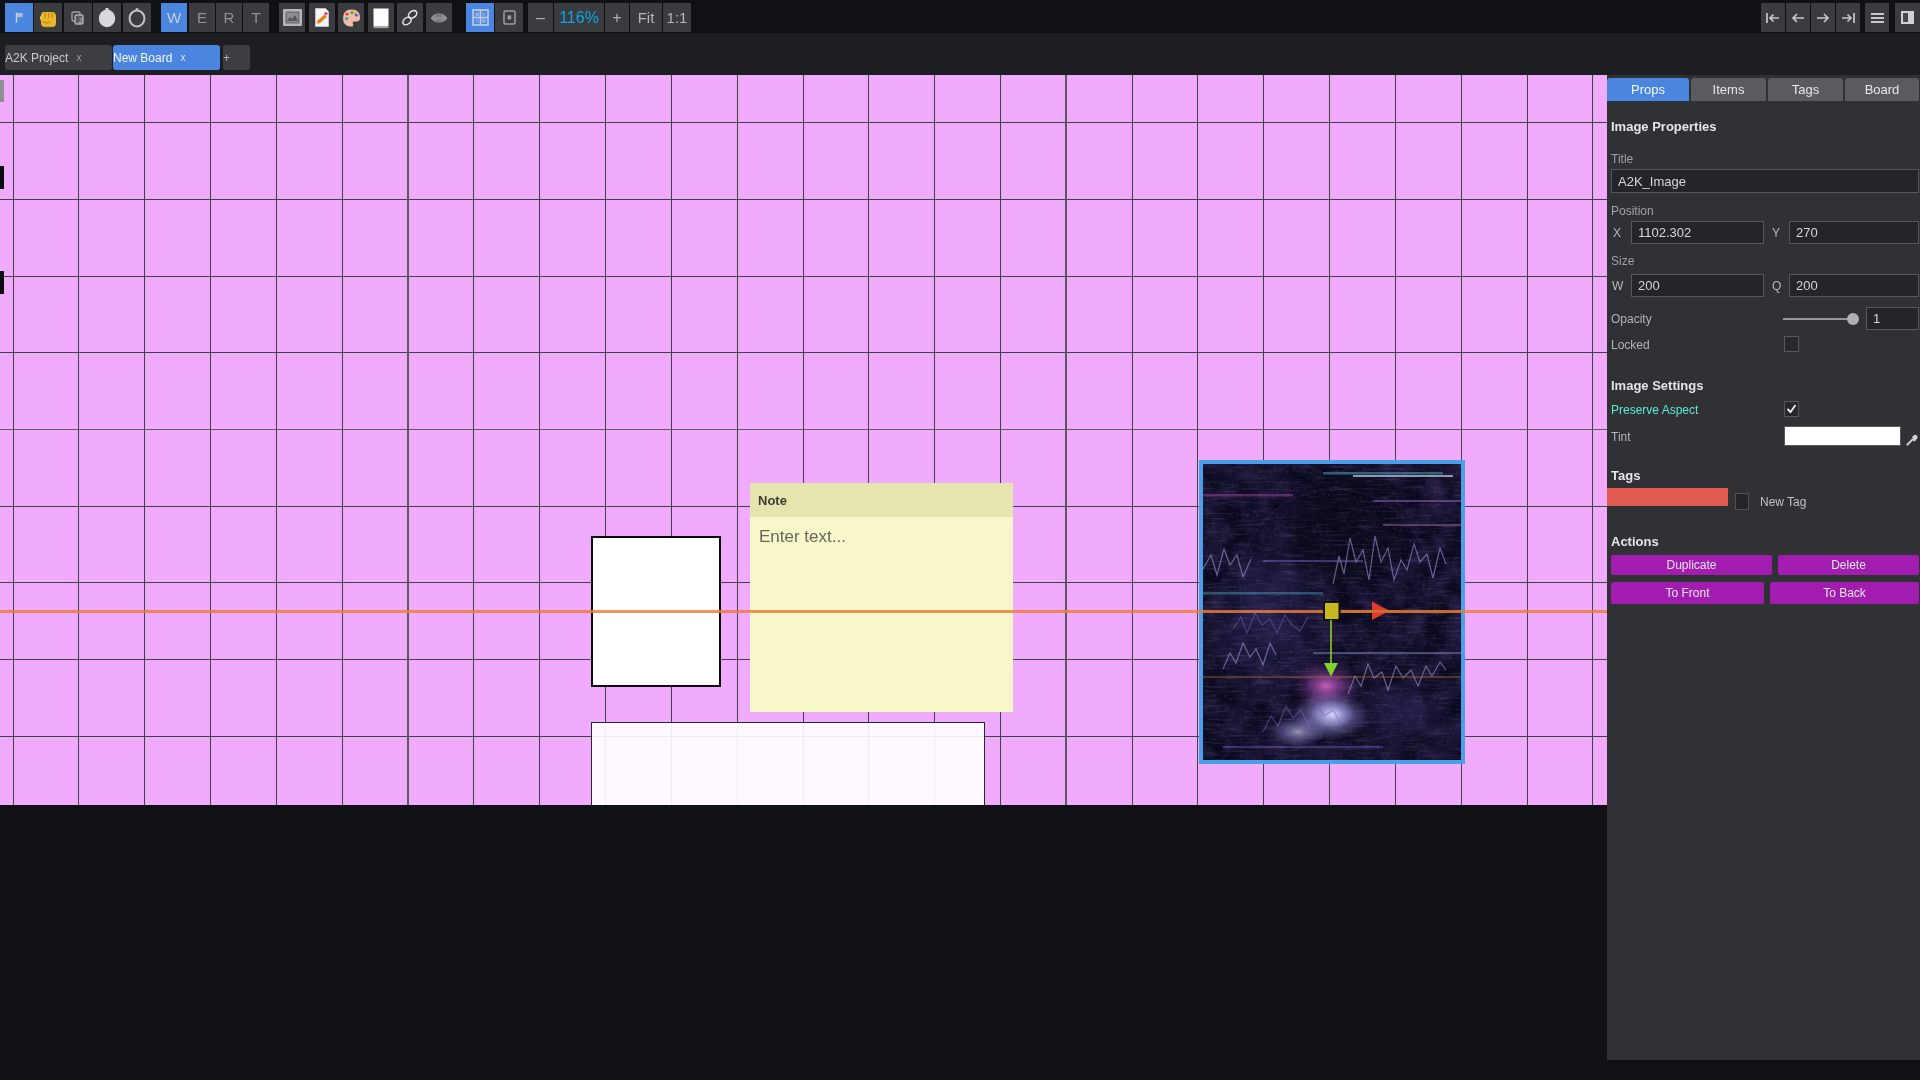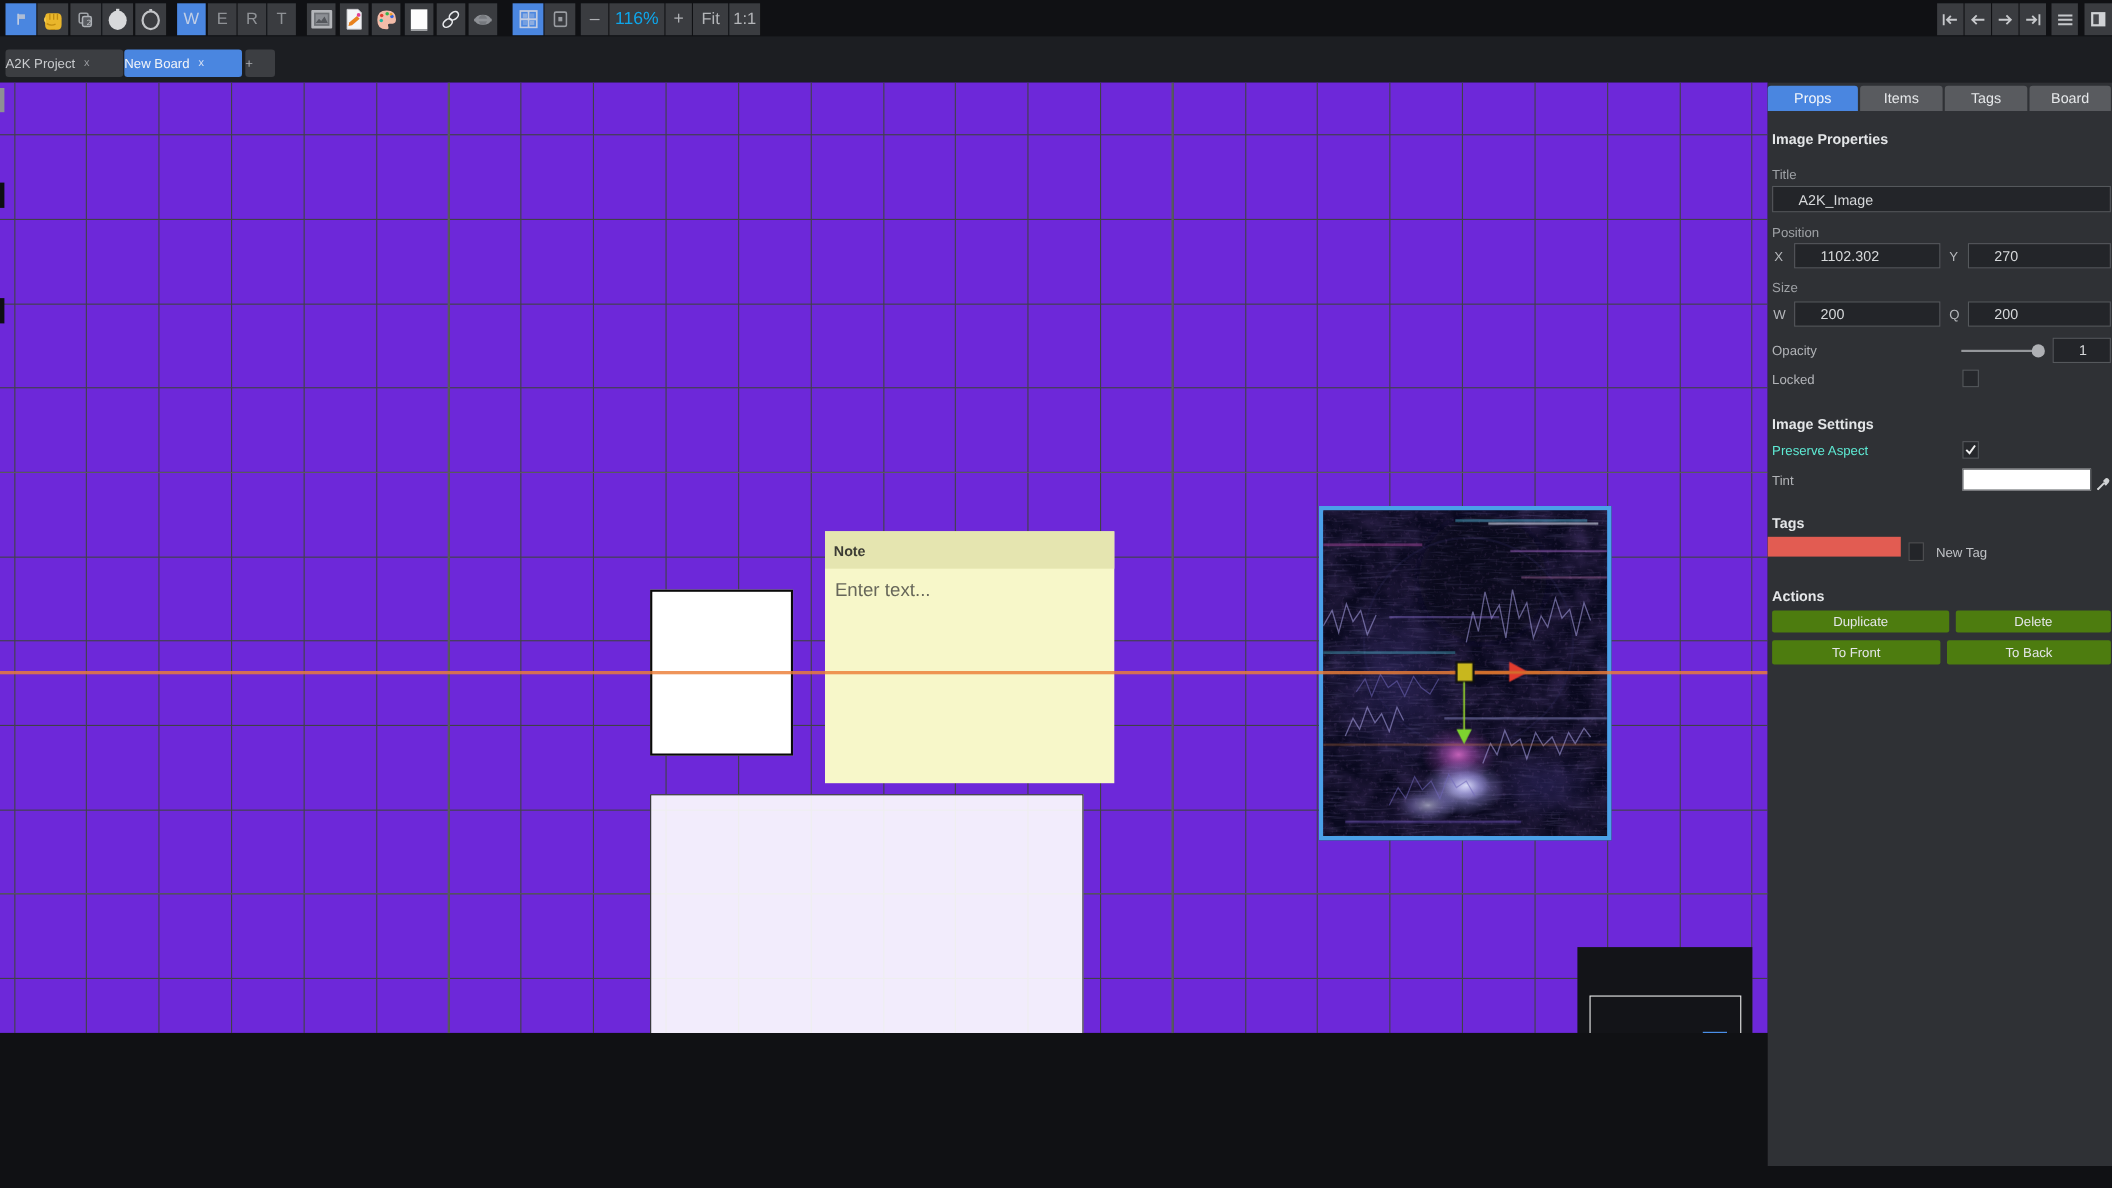--- a/index.html
+++ b/index.html
@@ -15,38 +15,38 @@
 
 
 #tabbar { position:absolute; left:0; top:33px; width:1920px; height:42px; background:#1c1e22; }
 .tab { position:absolute; top:12px; height:25px; border-radius:3px; font-size:12px;
   display:flex; align-items:center; justify-content:flex-start; color:#c9cbce; background:#3c3e42; }
 .tab .x { font-size:10px; color:#9a9ca0; margin-left:8px; }
 .tab.active { background:#4a86e0; color:#f2f4f8; }
 .tab.active .x { color:#d8e2f4; }
 
 
-#canvas { position:absolute; left:0; top:75px; width:1607px; height:864px;
-  background-color:#6d28d9; overflow:hidden; }
+#canvas { position:absolute; left:0; top:75px; width:1607px; height:730px;
+  background-color:#f0abfc; overflow:hidden; }
 .gv { position:absolute; top:0; width:1px; height:985px; background:#404246; }
 .gh { position:absolute; left:0; width:1607px; height:1px; background:#404246; }
 .gvM { position:absolute; top:0; width:1.5px; height:985px; background:#585a5e; }
 .ghM { position:absolute; left:0; width:1607px; height:1.5px; background:#575963; background:#585a5e; }
 .item { position:absolute; }
 
 
 #panel { position:absolute; left:1607px; top:75px; width:313px; height:985px; background:#2f3135; }
 .ptab { position:absolute; top:3px; height:23px; background:#595b5f; color:#e6e8ea;
   font-size:13px; display:flex; align-items:center; justify-content:center; border-radius:3px 3px 0 0; }
 .ptab.active { background:#4a86e0; color:#f4f6fa; }
 .phead { position:absolute; left:4px; font-size:13px; font-weight:bold; color:#e4e6e8; }
 .plabel { position:absolute; font-size:12px; color:#9fa2a6; }
 .pinput { position:absolute; background:#232529; border:1px solid #55585c; color:#d6d8da;
-  font-size:13px; display:flex; align-items:center; padding-left:23px; }
-.abtn { position:absolute; background:#4d7c0f; border-radius:2px; color:#e4e6e8;
+  font-size:13px; display:flex; align-items:center; padding-left:6px; }
+.abtn { position:absolute; background:#a21caf; border-radius:2px; color:#e4e6e8;
   font-size:12px; display:flex; align-items:center; justify-content:center; }
 
 
 #status { position:absolute; left:0; top:1060px; width:1920px; height:20px; background:#1b1d21;
   color:#c4c6c8; font-size:13px; }
 #status span { position:absolute; top:3px; }
 </style>
 </head>
 <body>
 <div id="app">

